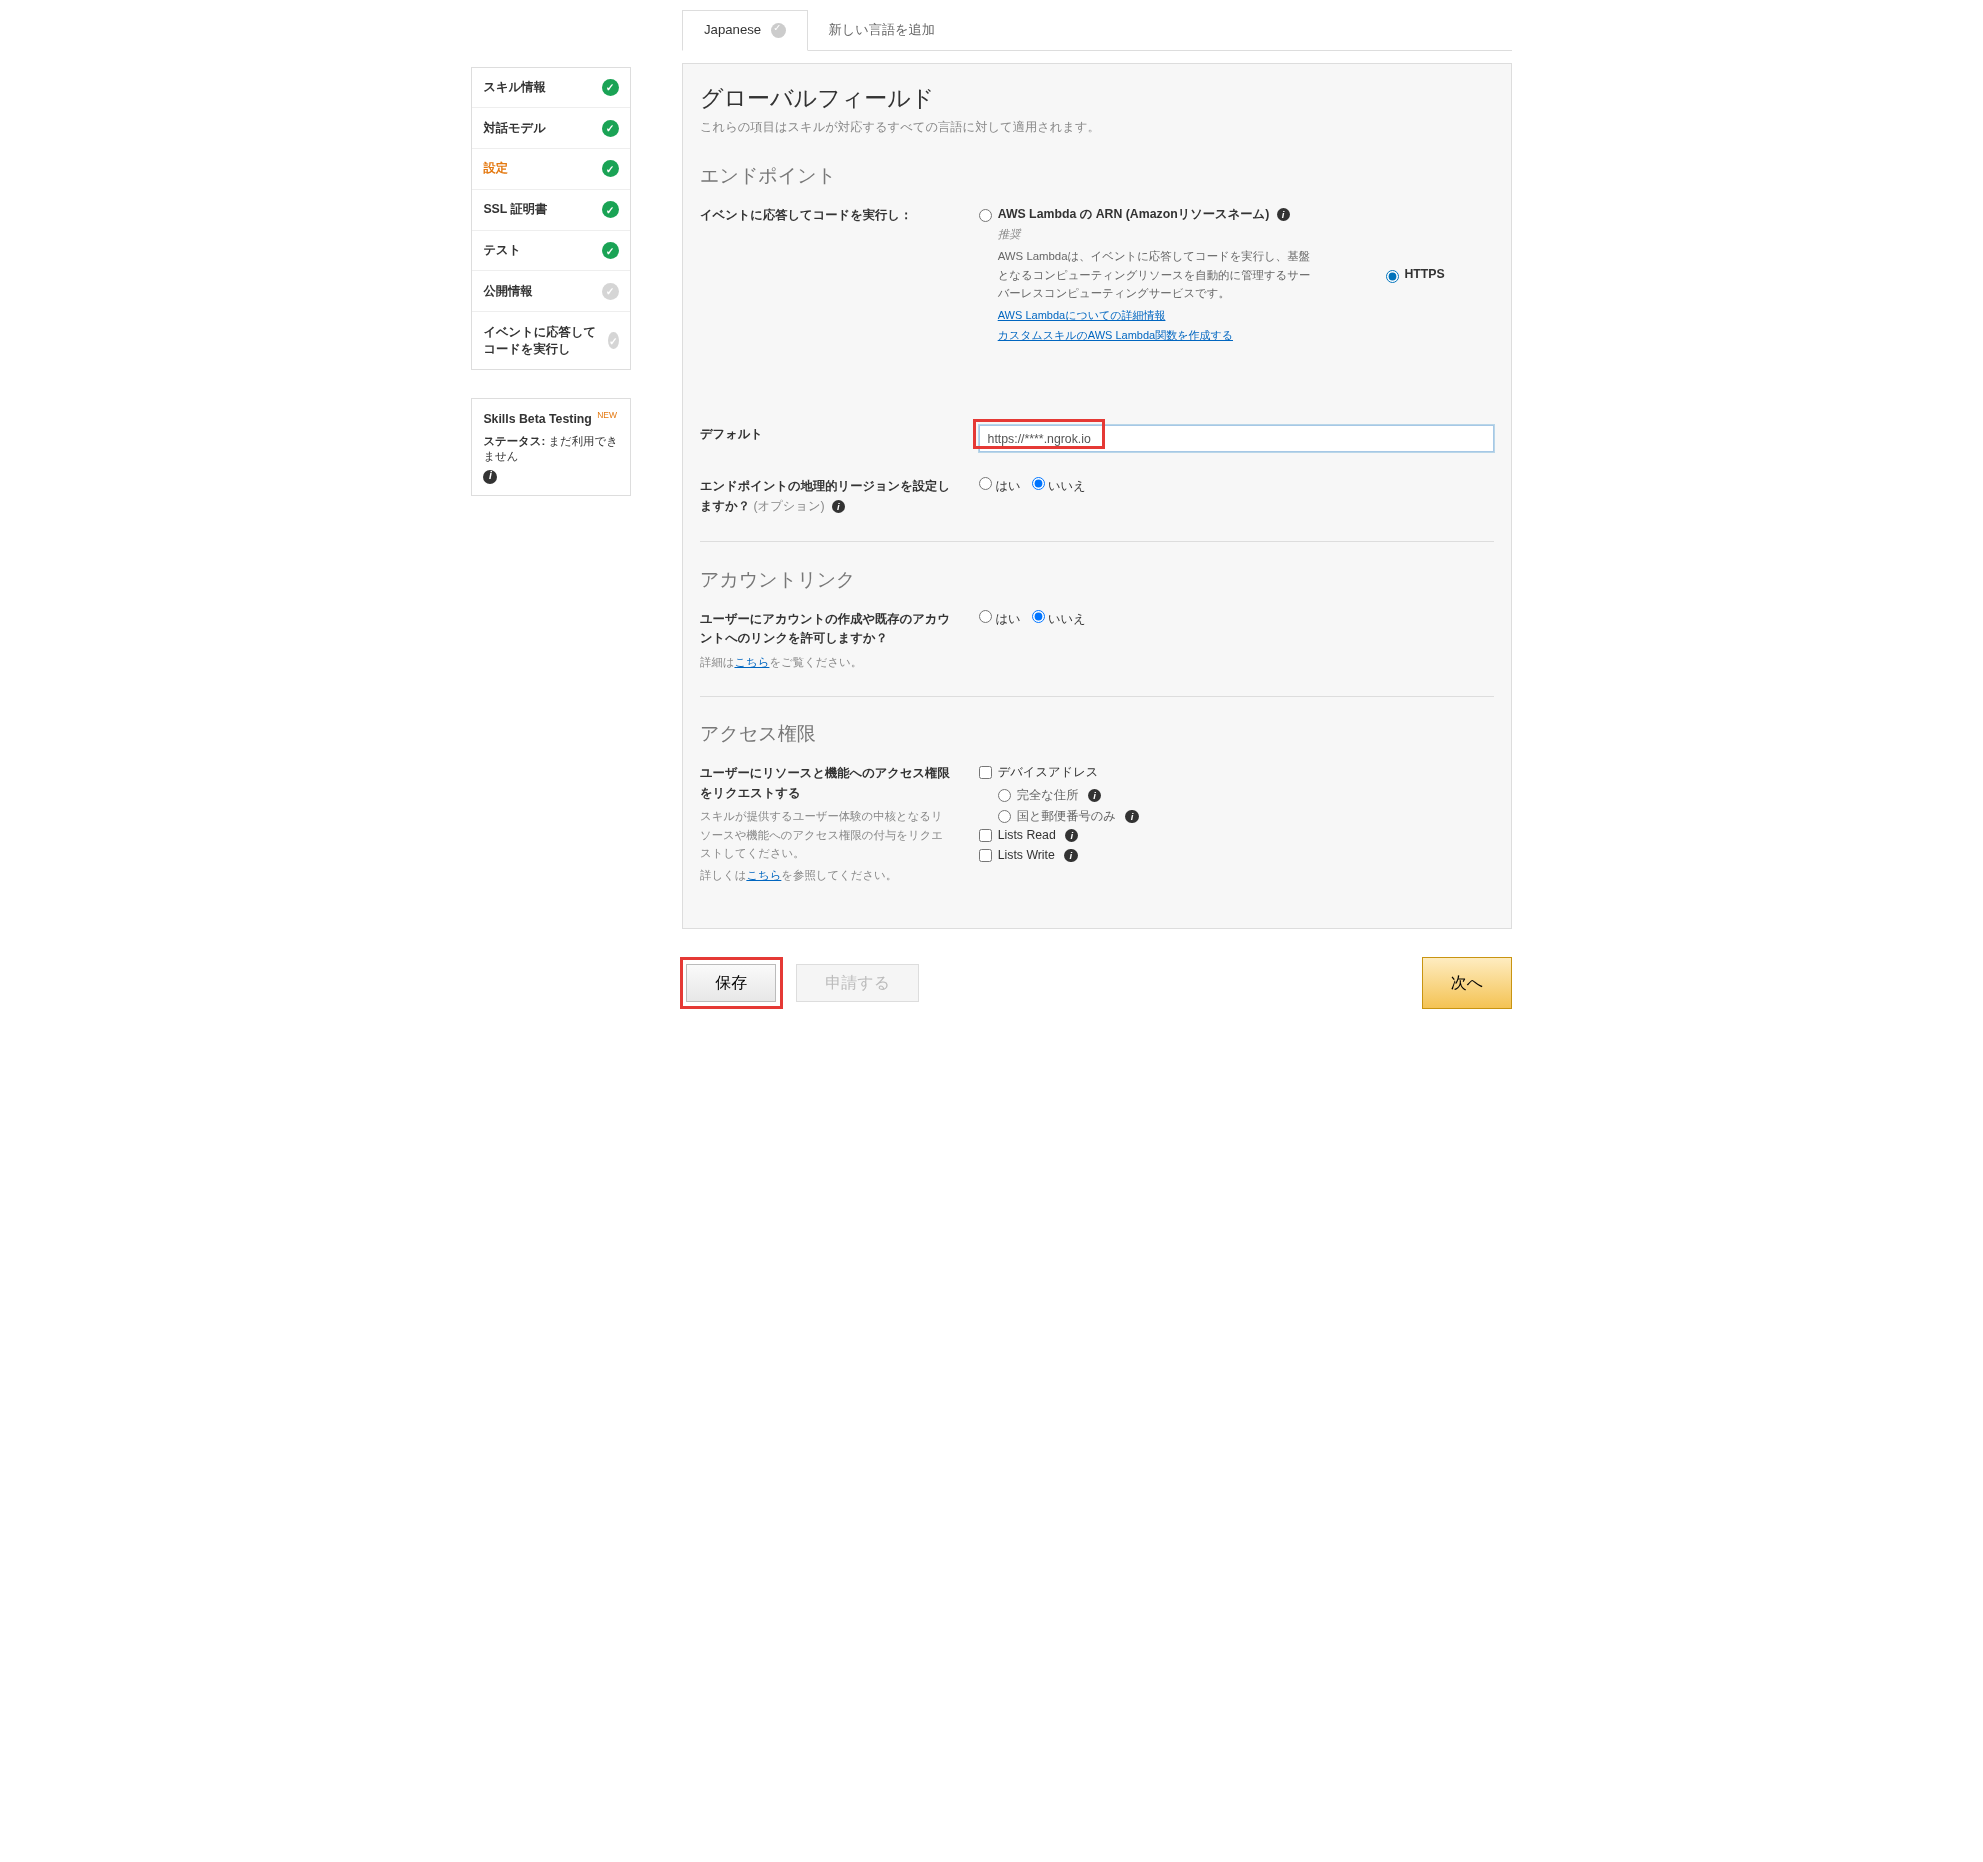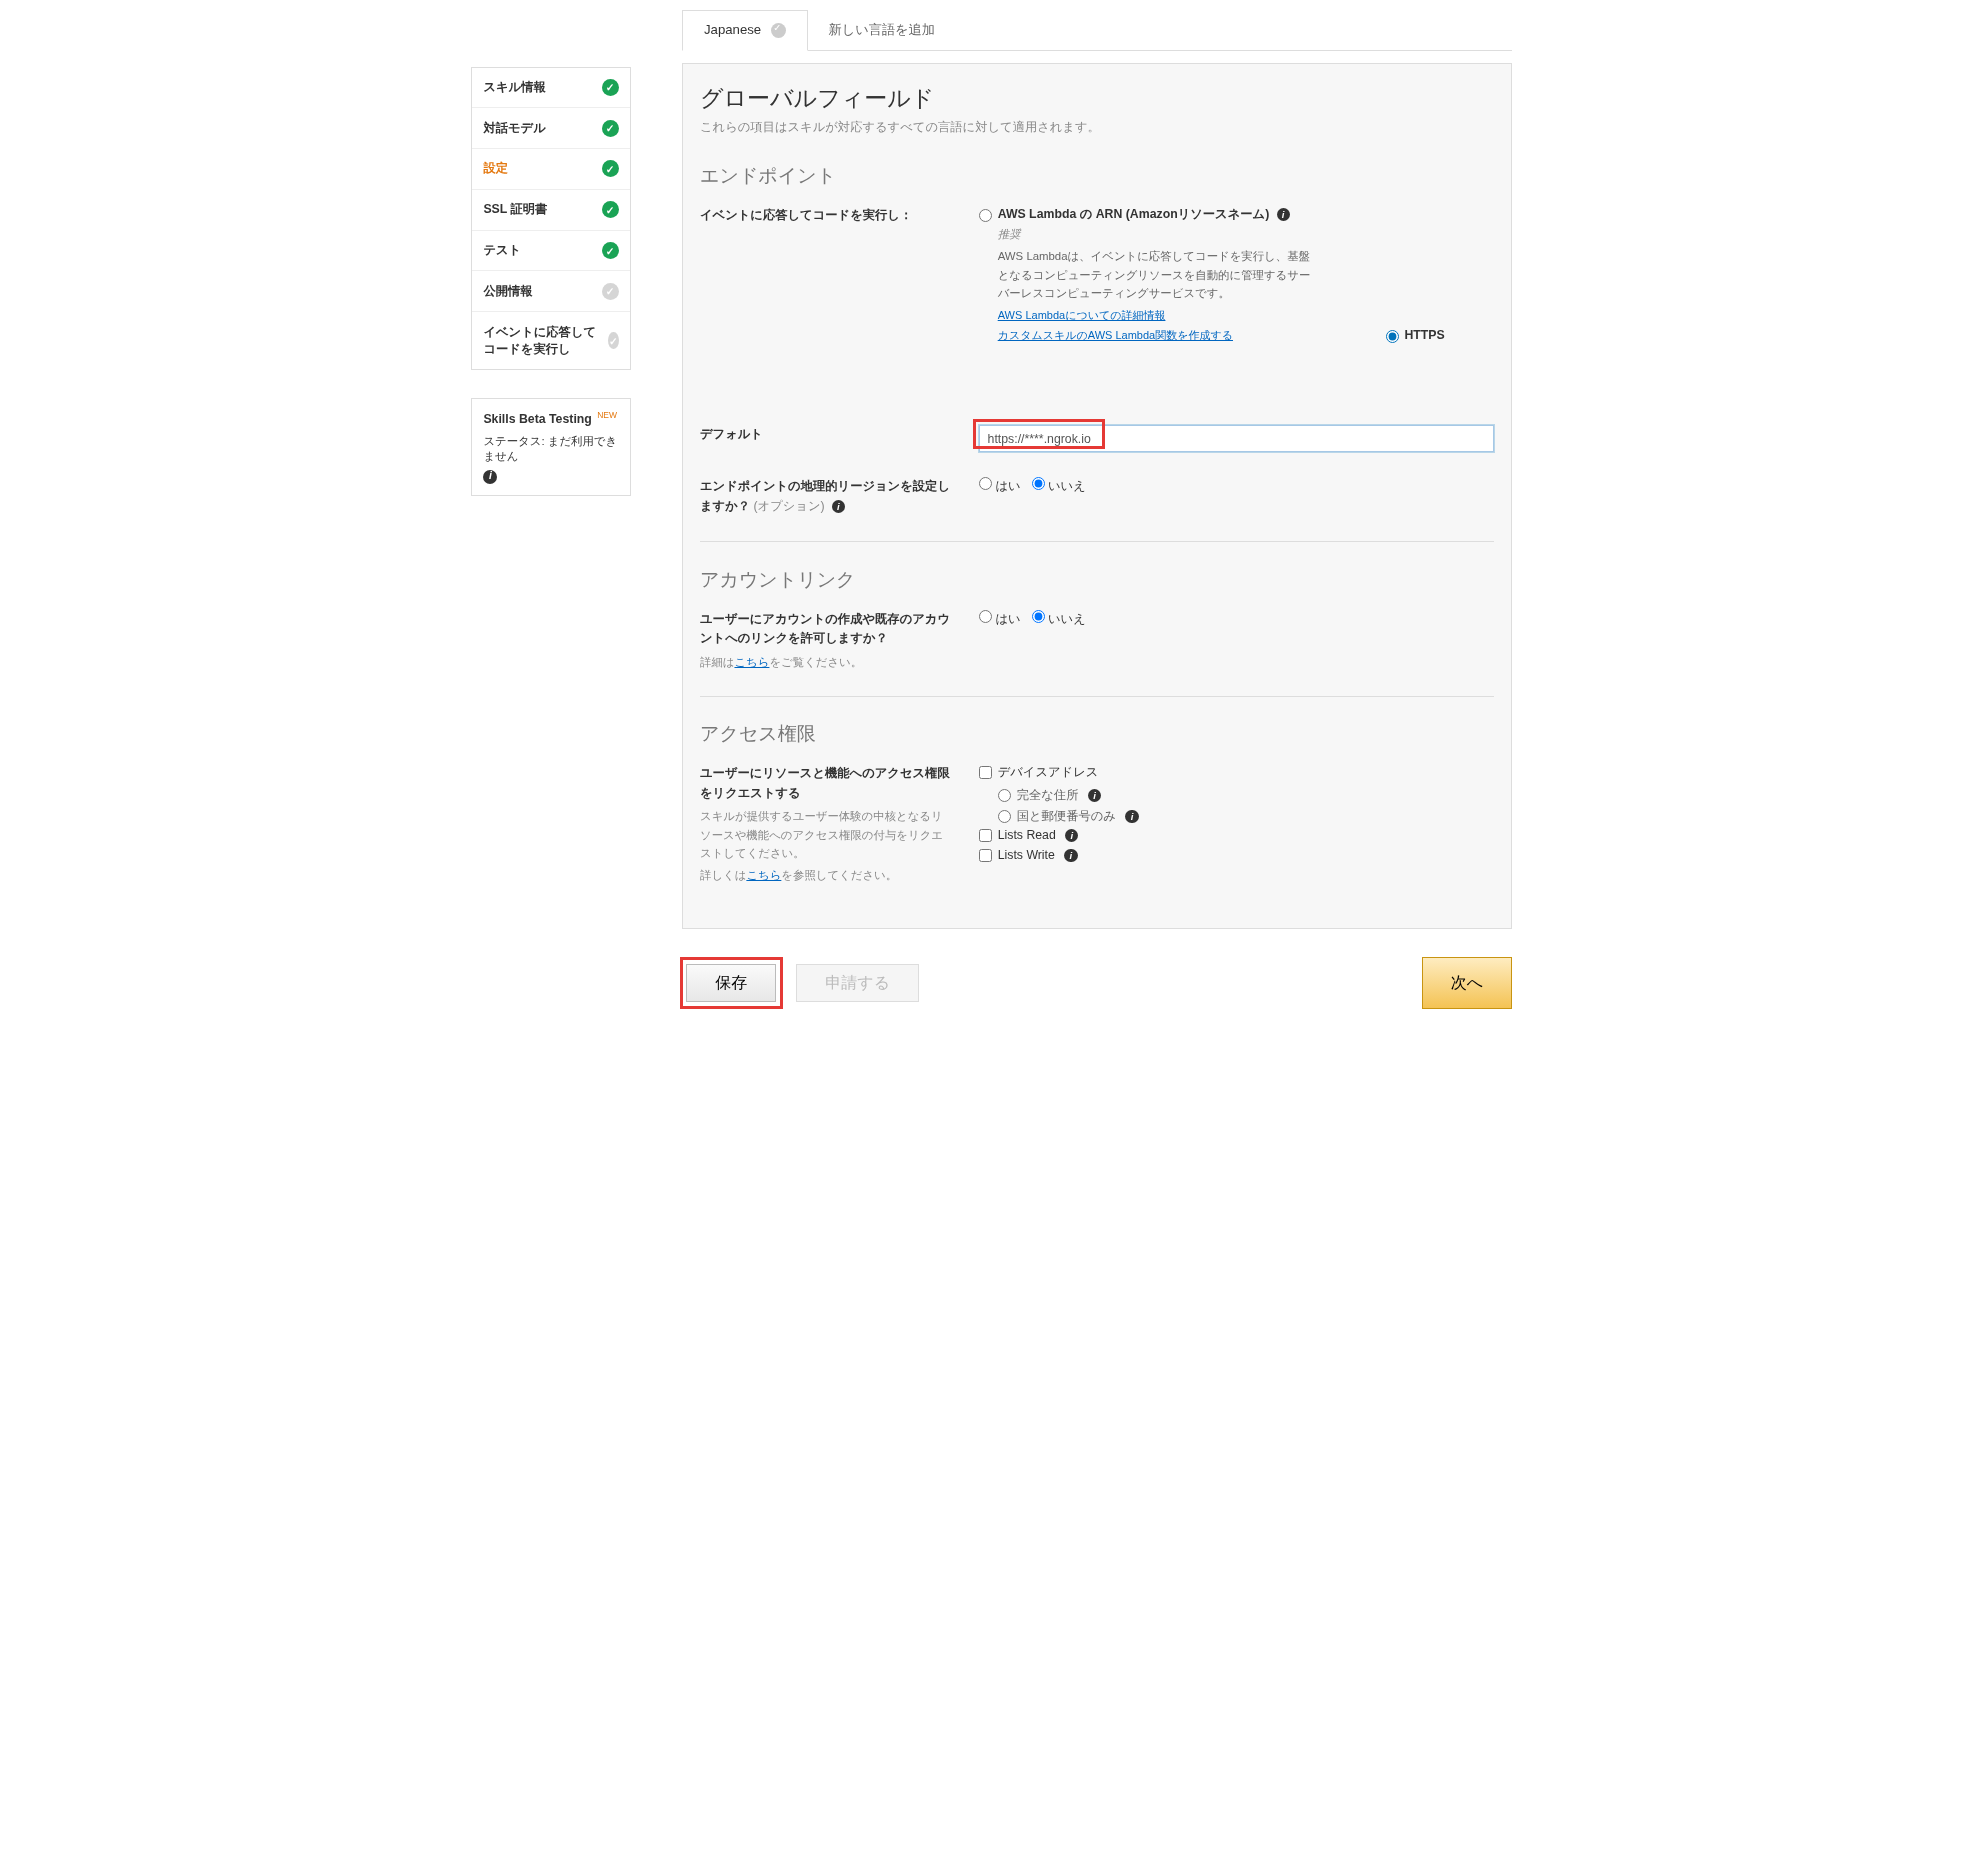--- a/index.html
+++ b/index.html
@@ -13,21 +13,21 @@
     .side-item:last-child { border-bottom: none; }
     .side-item.active { color: #e47911; }
     .side-item .status-icon { width: 17px; height: 17px; border-radius: 50%; display: flex; align-items: center; justify-content: center; color: #fff; font-size: 10.4px; font-weight: bold; }
     .status-ok { background: #1aa355; }
     .status-pending { background: #d5d5d5; }
     
     .beta-box { border: 0.9px solid #ddd; margin-top: 28px; padding: 11.4px; }
     .beta-title { font-weight: bold; font-size: 12.3px; display: inline; margin-top: 42px; }
     .new-badge { color: #e47911; font-size: 8.5px; vertical-align: super; margin-left: 1.9px; }
     .beta-status-row { margin-top: 7.6px; font-size: 11.4px; }
-    .beta-status-label { font-weight: normal; display: inline; }
+    .beta-status-label { font-weight: bold; display: inline; }
     .info-icon { display: inline-block; width: 14px; height: 14px; border-radius: 50%; background: #333; color: #fff; font-size: 10.4px; font-style: italic; font-weight: bold; text-align: center; margin-top: 5.7px;}
 
     
     .main { flex: 1; padding-left: 32px; }
     .tabs { display: flex; border-bottom: 0.9px solid #ddd; margin-bottom: 11.4px; }
     .tab { padding: 11.4px 21px; cursor: pointer; font-size: 13.2px; color: #666; }
     .tab.active { border: 0.9px solid #ddd; border-bottom: 0.9px solid #fff; margin-bottom: -0.9px; background: #fff; color: #333; }
     .tab .check-circle { display: inline-block; width: 15px; height: 15px; background: #ccc; border-radius: 50%; margin-left: 5.7px; vertical-align: middle; position: relative; }
     .tab .check-circle::after { content: "✓"; color: #fff; font-size: 9.5px; position: absolute; left: 2.8px; top: -0.9px; }
     
@@ -36,21 +36,21 @@
     .section-sub { color: #888; font-size: 12.3px; margin-bottom: 26.5px; }
     h2.sub-title { font-size: 19px; font-weight: normal; color: #777; margin: 17px 0 17px; }
     
     .form-row { display: flex; gap: 28px; margin-bottom: 24.6px; align-items: flex-start; }
     .form-label { width: 251px; flex-shrink: 0; font-weight: bold; font-size: 12.3px; line-height: 1.6; }
     .form-label .opt { font-weight: normal; color: #888; }
     .form-label .help { font-weight: normal; color: #888; font-size: 11.4px; display: block; margin-top: 3.8px; }
     .form-label .help a { color: #0066c0; text-decoration: underline; }
     .form-content { flex: 1; font-size: 12.3px; }
     
-    .radio-col { display: flex; gap: 66px; align-items: flex-end; }
+    .radio-col { display: flex; gap: 66px; align-items: center; }
     .radio-opt { display: flex; align-items: flex-start; gap: 5.7px; }
     .radio-opt input[type=radio] { margin-top: 2.8px; accent-color: #0073bb; }
     .radio-opt .opt-body { max-width: 322px; }
     .opt-title { font-weight: bold; font-size: 12.3px; }
     .opt-reco { font-style: italic; color: #888; font-size: 11.4px; margin-top: 3.8px; }
     .opt-desc { color: #666; font-size: 11.4px; margin-top: 5.7px; line-height: 1.6; }
     .opt-links a { display: block; color: #0066c0; text-decoration: underline; font-size: 11px; margin-top: 5.7px; }
     
     .default-input { width: 100%; padding: 5.7px 7.6px; border: 0.9px solid #a6c8e6; outline: 1.9px solid rgba(0,115,187,0.25); font-size: 12.3px; color: #555; }
     .highlight-box { border: 3.8px solid #e53935; padding: 1.9px; display:inline-block; }

